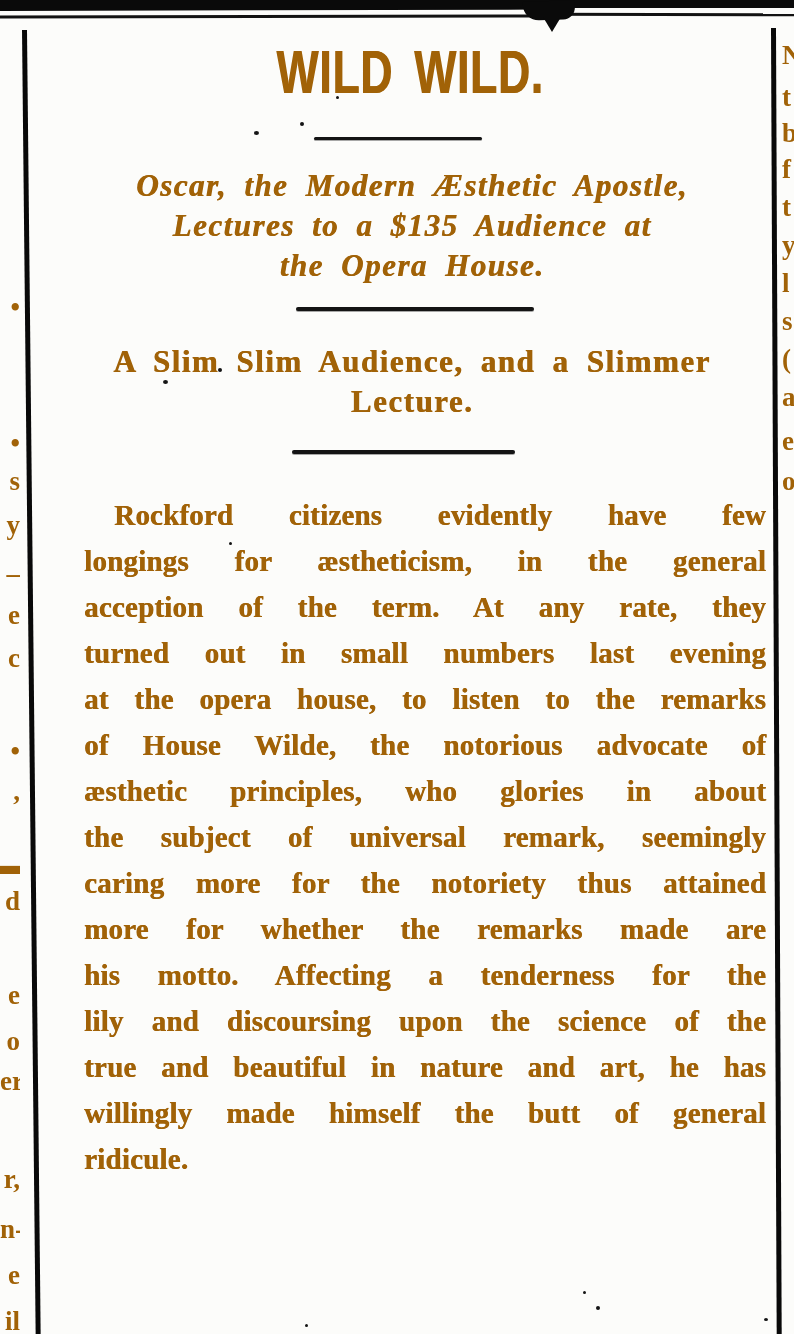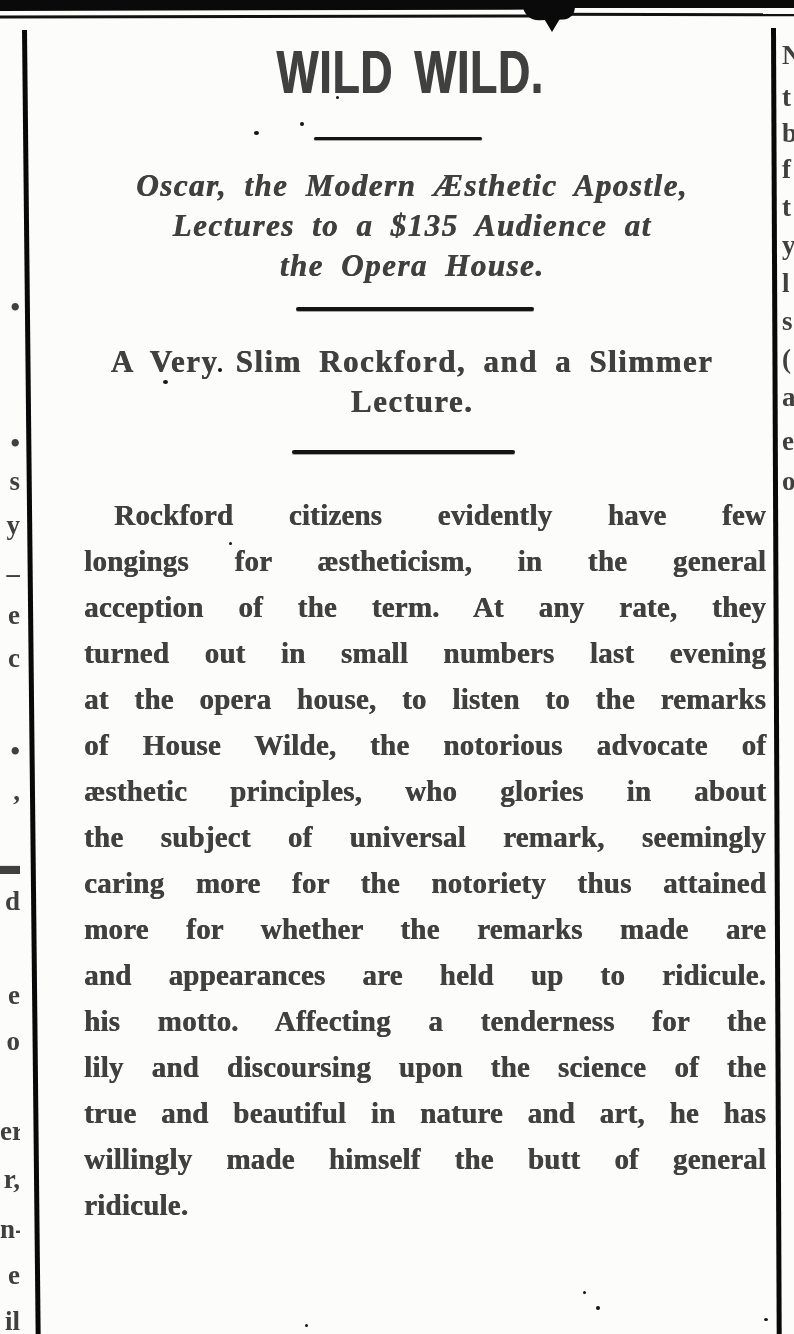--- a/index.html
+++ b/index.html
@@ -1,18 +1,18 @@
 <!DOCTYPE html>
 <html><head>
 <meta charset="utf-8">
 <style>
   html,body{margin:0;padding:0;}
   .page{
     position:relative;width:794px;height:1334px;overflow:hidden;
-    background:#fcfcfa;color:#404040;
+    background:#fcfcfa;color:#a16207;
     font-family:"Liberation Serif","DejaVu Serif",serif;
   }
   .abs{position:absolute;}
   
   .topbar1{left:0;top:0;width:536px;height:11px;background:#0a0a0a;transform:rotate(-0.15deg);transform-origin:left top;}
   .topbar2{left:528px;top:0;width:266px;height:8px;background:#0a0a0a;}
   .thinline1{left:0;top:15px;width:560px;height:2.5px;background:#121212;transform:rotate(-0.1deg);}
   .thinline2{left:548px;top:13px;width:246px;height:2.5px;background:#121212;transform:rotate(0.15deg);}
   .topblob{left:523px;top:1px;width:52px;height:19px;background:#0a0a0a;border-radius:0 0 12px 16px;transform:rotate(-2deg);}
   .toptip{left:543px;top:17px;width:0;height:0;border-left:9px solid transparent;border-right:9px solid transparent;border-top:15px solid #0a0a0a;}
@@ -75,38 +75,37 @@
 
   <div class="abs deck deck1">
     <div>Oscar, the Modern Æsthetic Apostle,</div>
     <div>Lectures to a $135 Audience at</div>
     <div>the Opera House.</div>
   </div>
 
   <div class="abs divider d2"></div>
 
   <div class="abs deck deck2">
-    <div>A Very Slim Rockford, and a Slimmer</div>
+    <div>A Slim Slim Audience, and a Slimmer</div>
     <div>Lecture.</div>
   </div>
 
   <div class="abs divider d3"></div>
 
   <div class="abs article-body">
     <div class="bl indent">Rockford citizens evidently have few</div>
     <div class="bl">longings for æstheticism, in the general</div>
     <div class="bl">acception of the term.  At any rate, they</div>
     <div class="bl">turned out in small numbers last evening</div>
     <div class="bl">at the opera house, to listen to the remarks</div>
     <div class="bl">of House Wilde, the notorious advocate of</div>
     <div class="bl">æsthetic principles, who glories in about</div>
     <div class="bl">the subject of universal remark, seemingly</div>
     <div class="bl">caring more for the notoriety thus attained</div>
     <div class="bl">more for whether the remarks made are</div>
-    <div class="bl">and appearances are held up to ridicule.</div>
     <div class="bl">his motto.  Affecting a tenderness for the</div>
     <div class="bl">lily and discoursing upon the science of the</div>
     <div class="bl">true and beautiful in nature and art, he has</div>
     <div class="bl">willingly made himself the butt of general</div>
     <div class="bl last">ridicule.</div>
   </div>
 
   <div class="abs fragcol fragcol-left">
       <span class="frag" style="top: 294px;">•</span>
       <span class="frag" style="top: 430px;">•</span>
@@ -114,21 +113,21 @@
       <span class="frag" style="top: 512px;">y</span>
       <span class="frag" style="top: 560px;">–</span>
       <span class="frag" style="top: 602px;">e</span>
       <span class="frag" style="top: 645px;">c</span>
       <span class="frag" style="top: 738px;">•</span>
       <span class="frag" style="top: 778px;">,</span>
       <span class="frag" style="top: 852px;">▬</span>
       <span class="frag" style="top: 888px;">d</span>
       <span class="frag" style="top: 982px;">e</span>
       <span class="frag" style="top: 1028px;">o</span>
-      <span class="frag" style="top: 1118px;">er</span>
+      <span class="frag" style="top: 1068px;">er</span>
       <span class="frag" style="top: 1166px;">r,</span>
       <span class="frag" style="top: 1216px;">n-</span>
       <span class="frag" style="top: 1262px;">e</span>
       <span class="frag" style="top: 1308px;">il</span>
     </div>
   <div class="abs fragcol fragcol-right">
       <span class="frag" style="top: 42px;">N</span>
       <span class="frag" style="top: 84px;">t</span>
       <span class="frag" style="top: 120px;">b</span>
       <span class="frag" style="top: 156px;">f</span>

